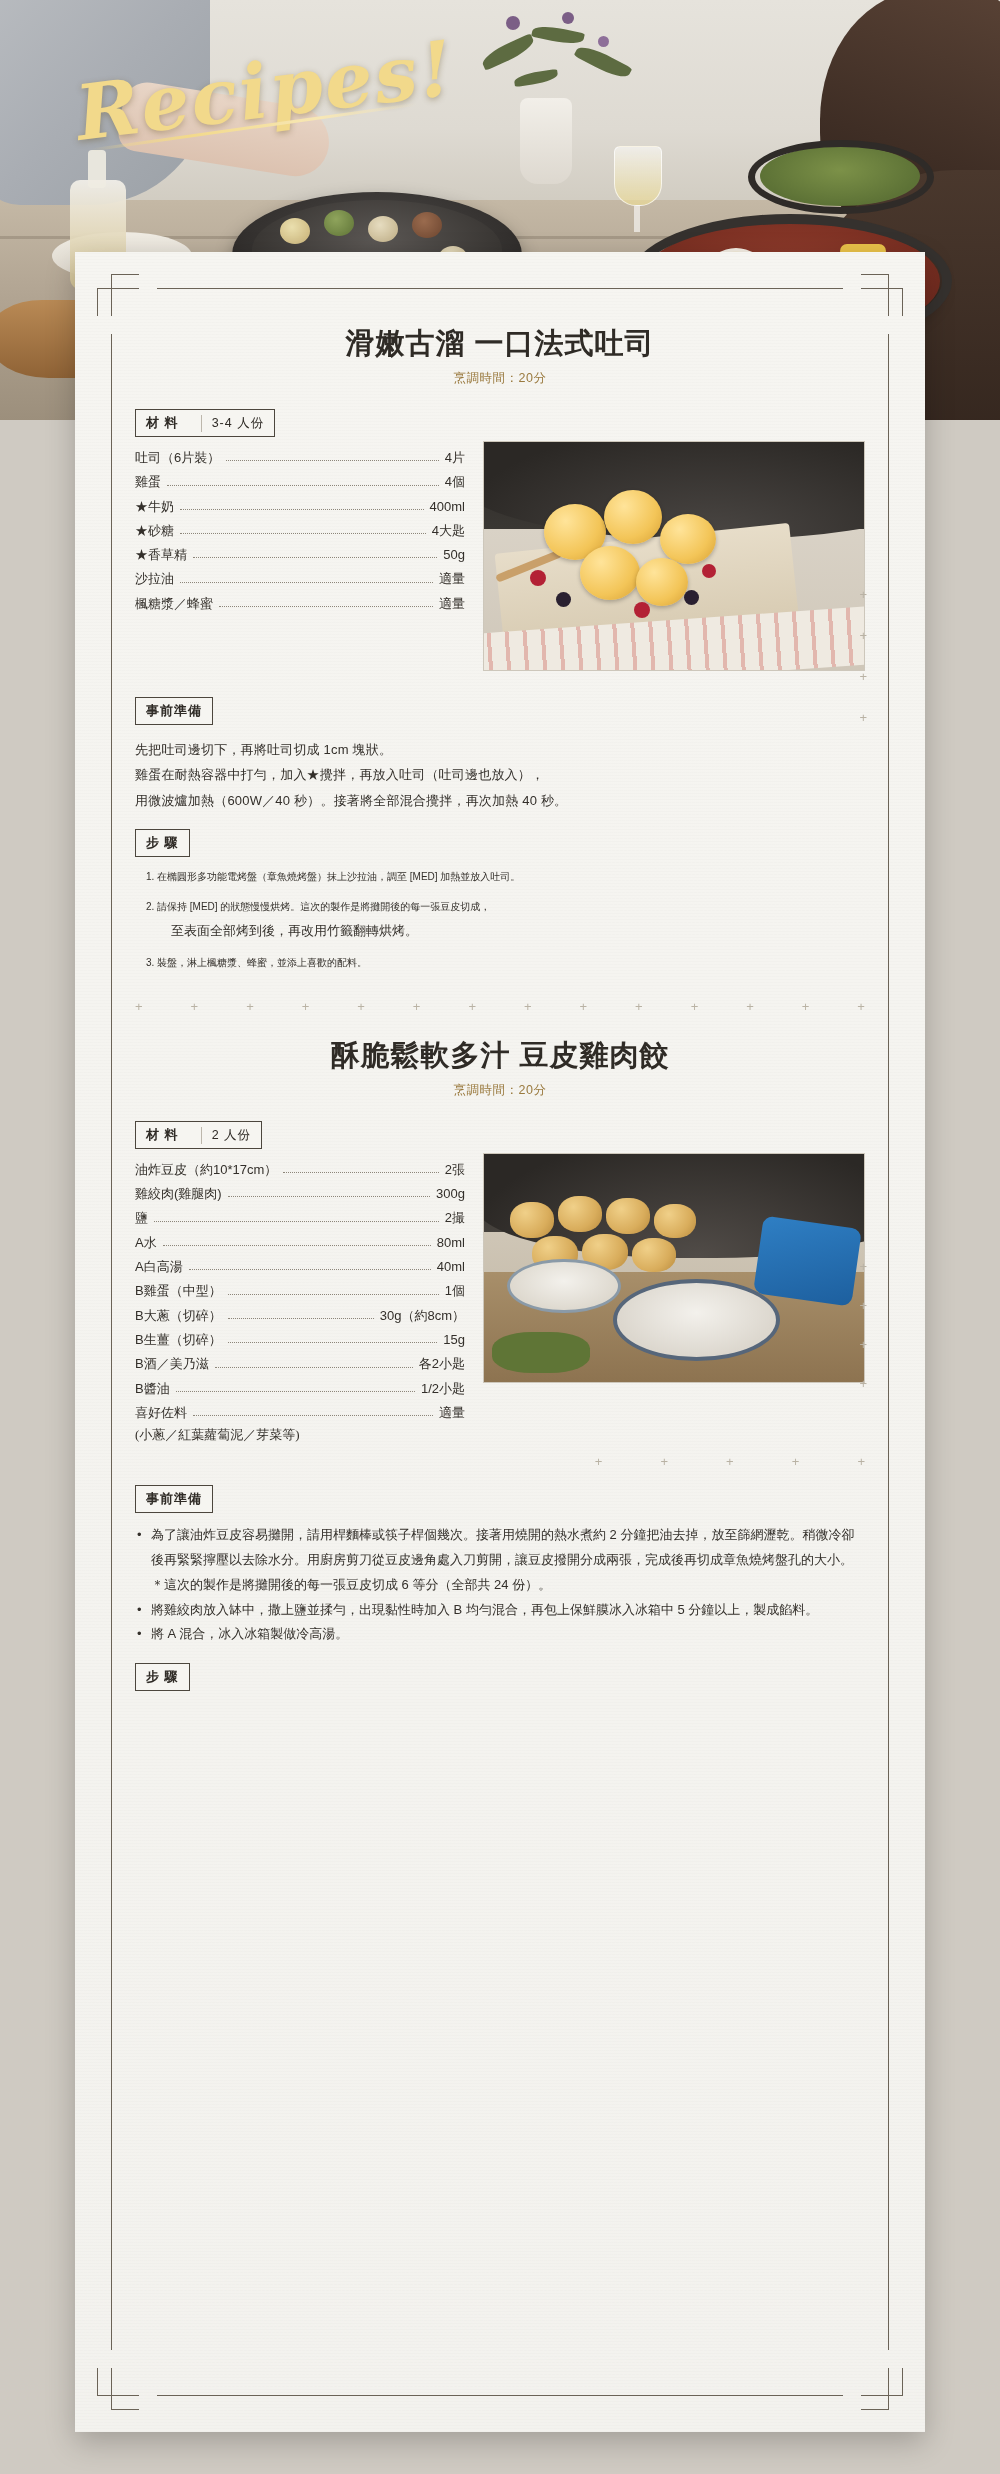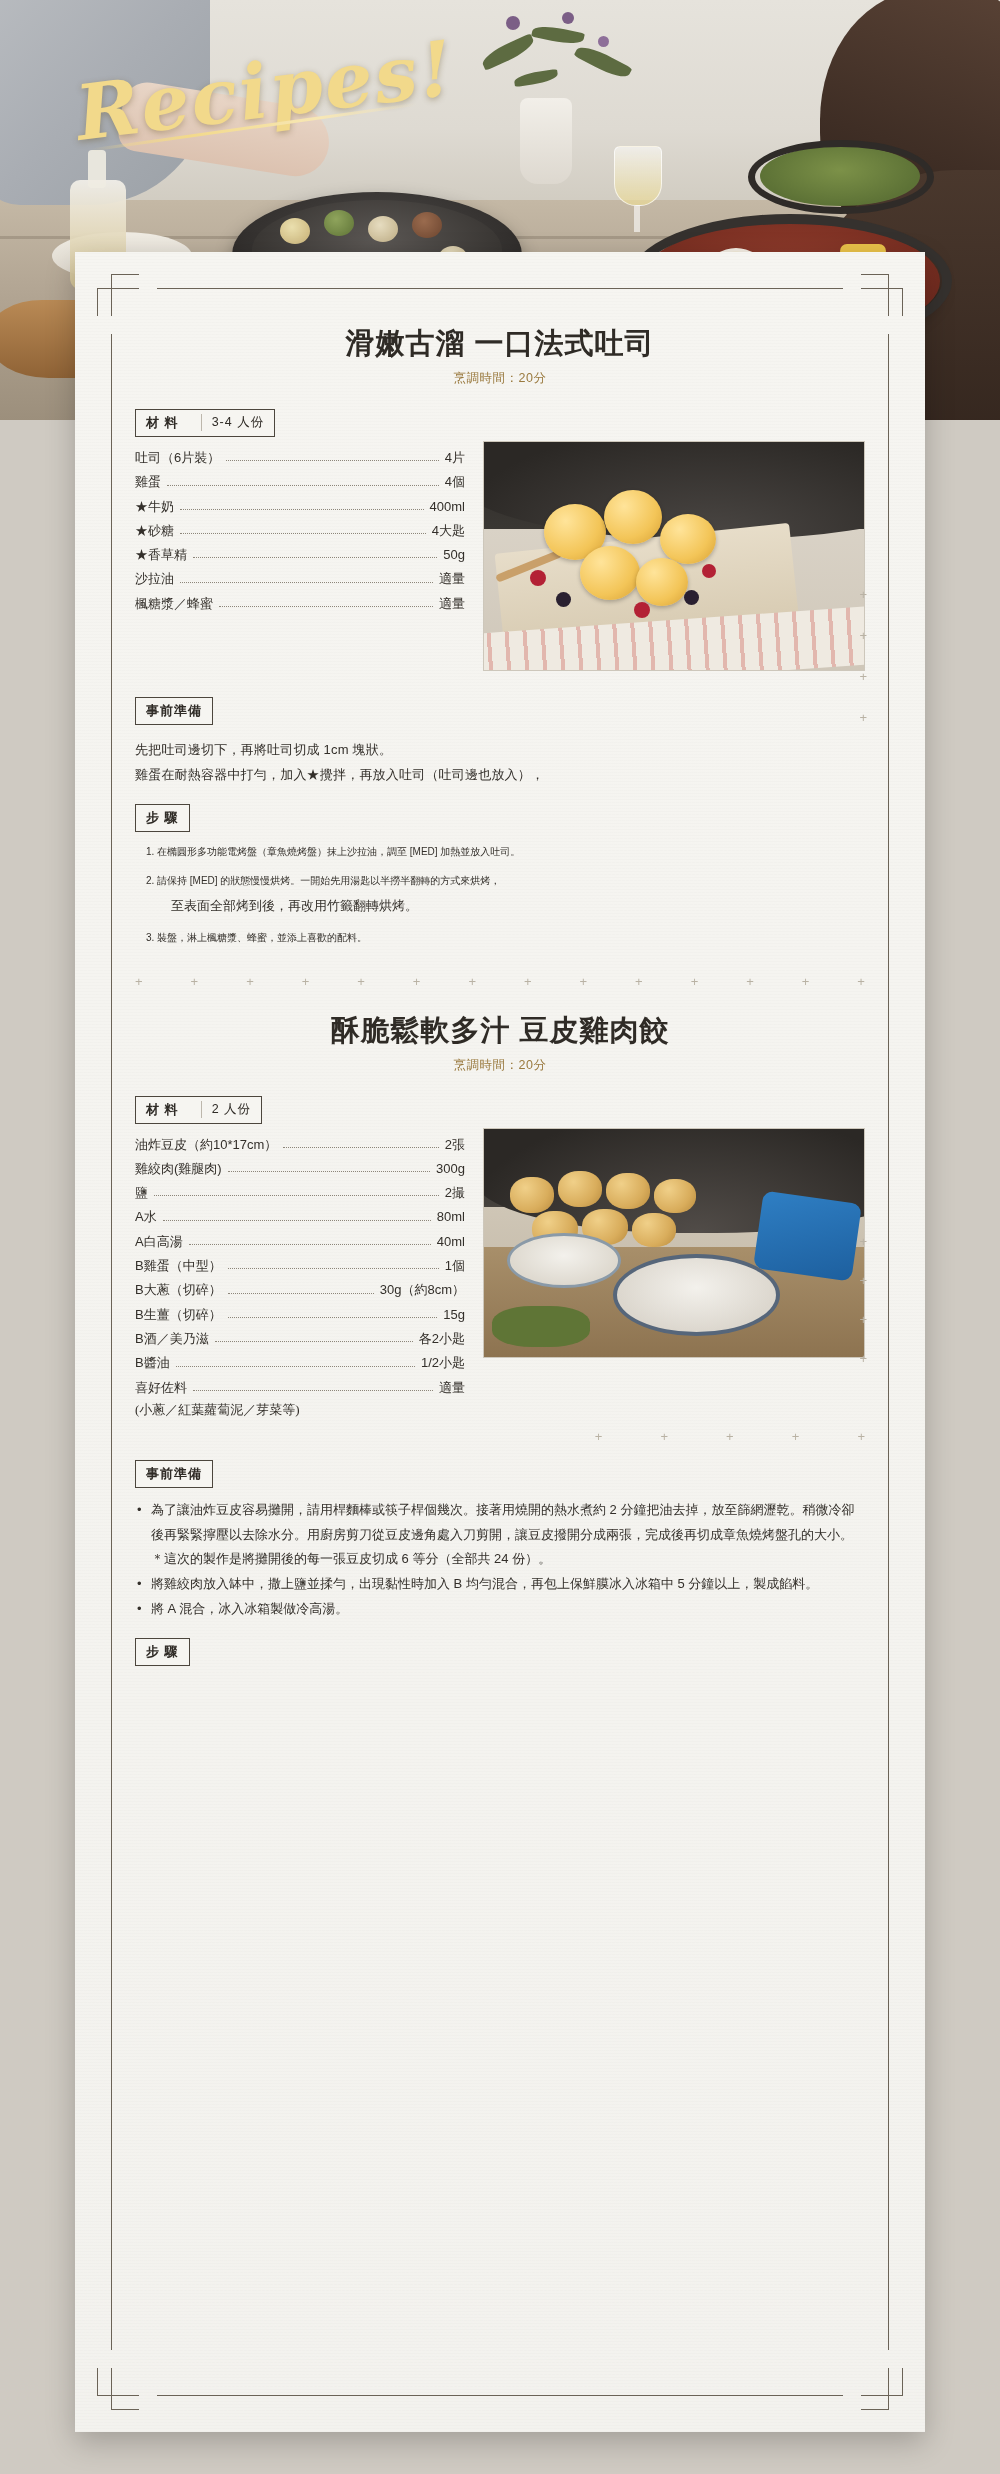--- a/index.html
+++ b/index.html
@@ -191,21 +191,21 @@
   .cook-time {
     text-align:center;
     font-size:12.5px;
     color:#9a7a3f;
     letter-spacing:.5px;
     margin-bottom:22px;
   }
 
   
   .chip {
-    display:inline-flex; align-items:flex-start; gap:10px;
+    display:inline-flex; align-items:flex-end; gap:10px;
     border:1px solid #4c463d;
     padding:4px 10px;
     font-size:13px;
     font-weight:bold;
     color:#2f2b26;
     background:#f6f5f1;
     letter-spacing:1px;
   }
   .chip .sub {
     font-weight:normal;
@@ -456,32 +456,33 @@
         </div>
 
         <div class="spacer-26"></div>
 
         <div class="chip plain">
           <span>事前準備</span>
         </div>
         <div class="body-block">
           <div class="body-line">先把吐司邊切下，再將吐司切成 1cm 塊狀。</div>
           <div class="body-line">雞蛋在耐熱容器中打勻，加入★攪拌，再放入吐司（吐司邊也放入），</div>
+          <div class="body-line">用微波爐加熱（600W／40 秒）。接著將全部混合攪拌，再次加熱 40 秒。</div>
         </div>
 
         <div class="spacer-16"></div>
 
         <div class="chip plain">
           <span>步 驟</span>
         </div>
         <ol class="steps">
           <li>在橢圓形多功能電烤盤（章魚燒烤盤）抹上沙拉油，調至 [MED] 加熱並放入吐司。</li>
         </ol>
         <ol class="steps" start="2">
-          <li>請保持 [MED] 的狀態慢慢烘烤。一開始先用湯匙以半撈半翻轉的方式來烘烤，</li>
+          <li>請保持 [MED] 的狀態慢慢烘烤。這次的製作是將攤開後的每一張豆皮切成，</li>
         </ol>
         <div class="sub-line" style="padding-left:36px;">至表面全部烤到後，再改用竹籤翻轉烘烤。</div>
         <ol class="steps" start="3">
           <li>裝盤，淋上楓糖漿、蜂蜜，並添上喜歡的配料。</li>
         </ol>
       </div>
 
       <div class="plus-row">
         <span>+</span>
         <span>+</span>

